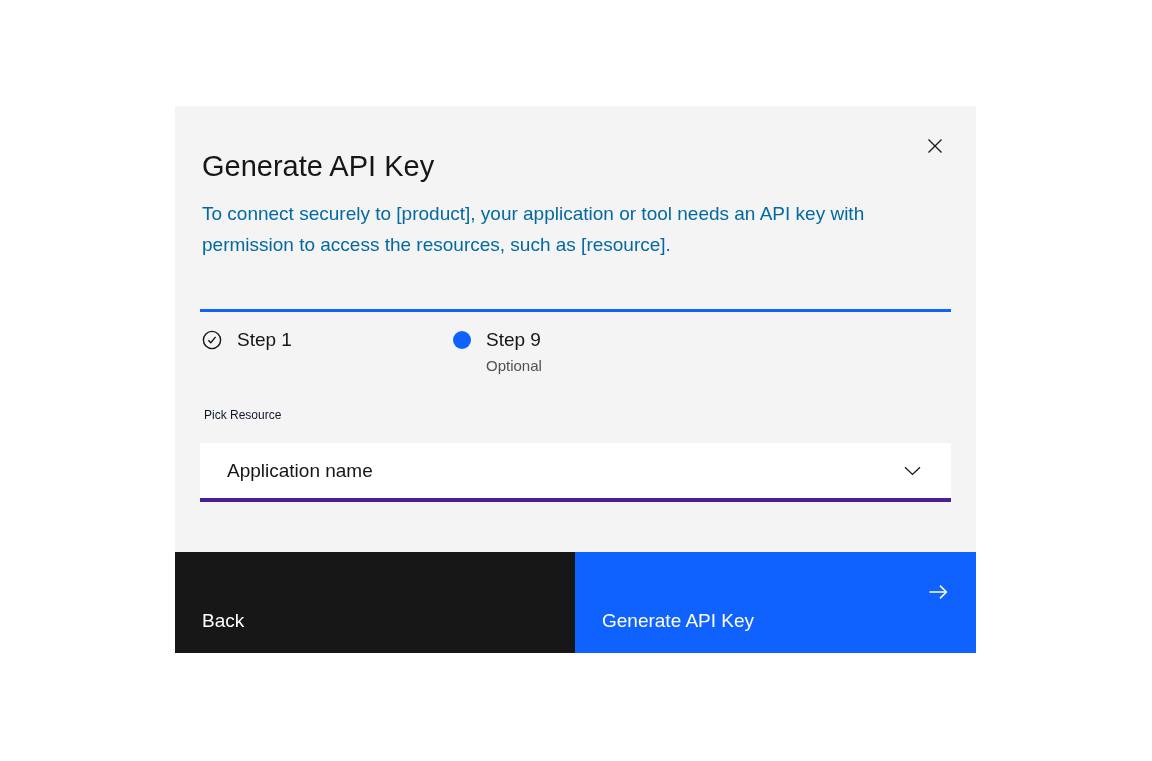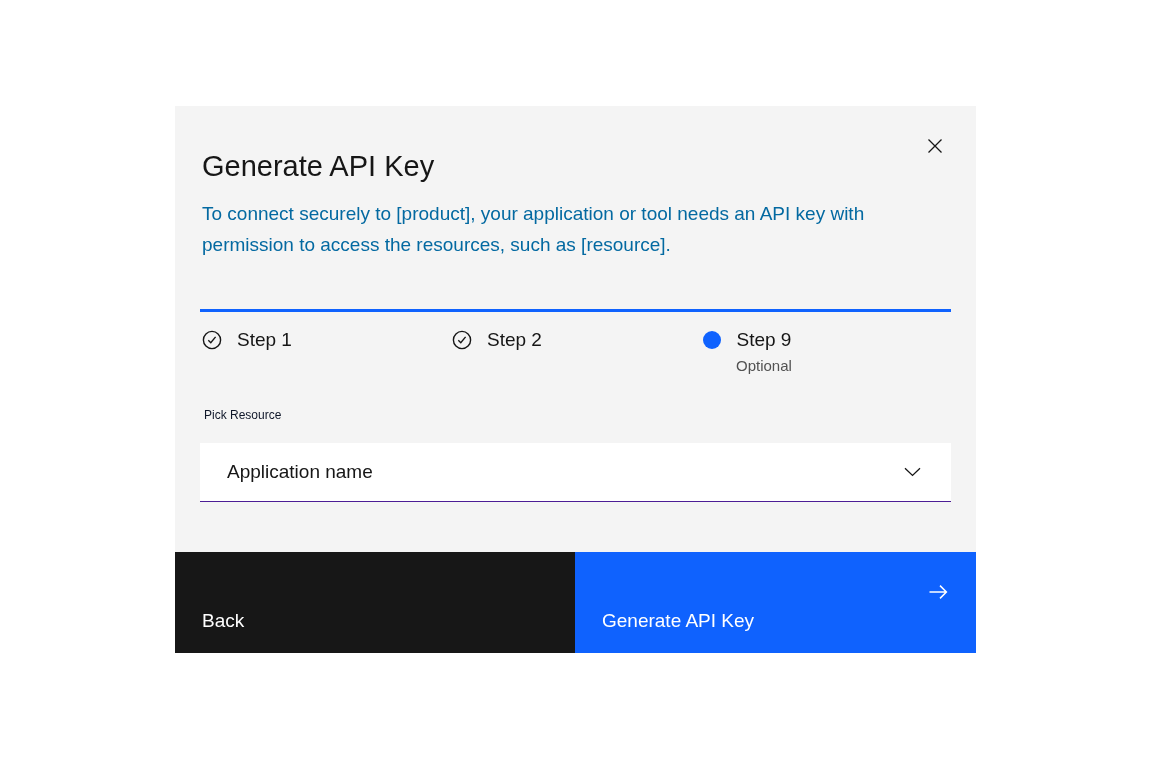--- a/index.html
+++ b/index.html
@@ -49,21 +49,20 @@
   .progress-line {
     position: absolute;
     left: 25px; top: 203px;
     width: 751px; height: 3px;
   }
   .progress-steps {
     position: absolute;
     left: 25px; top: 221px;
     width: 751px;
     display: flex;
-    text-align: center;
   }
   .step {
     width: 250px;
     display: flex;
     align-items: flex-start;
   }
   .step-icon {
     width: 20px; height: 20px;
     margin: 3px 0 0 2px;
     flex: none;
@@ -94,21 +93,21 @@
     font-size: 12px;
     line-height: 21px;
     color: #0f172a;
   }
   .dropdown {
     position: absolute;
     left: 25px; top: 337px;
     width: 751px; height: 59px;
     background: #ffffff;
     border: none;
-    border-bottom: 1px solid #4c1d95;
+    border-bottom: 4px solid #4c1d95;
     display: flex;
     align-items: center;
     cursor: pointer;
   }
   .dropdown-value {
     margin-left: 27px;
     font-size: 19px;
     color: #161616;
   }
   .dropdown-chevron {
@@ -171,31 +170,20 @@
         <svg width="20" height="20" viewBox="0 0 20 20">
           <circle cx="10" cy="10" r="8.6" fill="none" stroke="#161616" stroke-width="1.4"></circle>
           <path d="M6.3 10.3 L8.8 12.8 L13.6 6.9" fill="none" stroke="#161616" stroke-width="1.4"></path>
         </svg>
       </span>
       <span class="step-texts">
         <span class="step-label">Step 1</span>
       </span>
     </div>
 
-    <div class="step">
-      <span class="step-icon">
-        <svg width="20" height="20" viewBox="0 0 20 20">
-          <circle cx="10" cy="10" r="8.6" fill="none" stroke="#161616" stroke-width="1.4"></circle>
-          <path d="M6.3 10.3 L8.8 12.8 L13.6 6.9" fill="none" stroke="#161616" stroke-width="1.4"></path>
-        </svg>
-      </span>
-      <span class="step-texts">
-        <span class="step-label">Step 2</span>
-      </span>
-    </div>
 
     <div class="step">
       <span class="step-dot" style="background:#0f62fe;"></span>
       <span class="step-texts">
         <span class="step-label">Step 9</span>
         <div class="step-secondary">Optional</div>
       </span>
     </div>
 
   </div>

